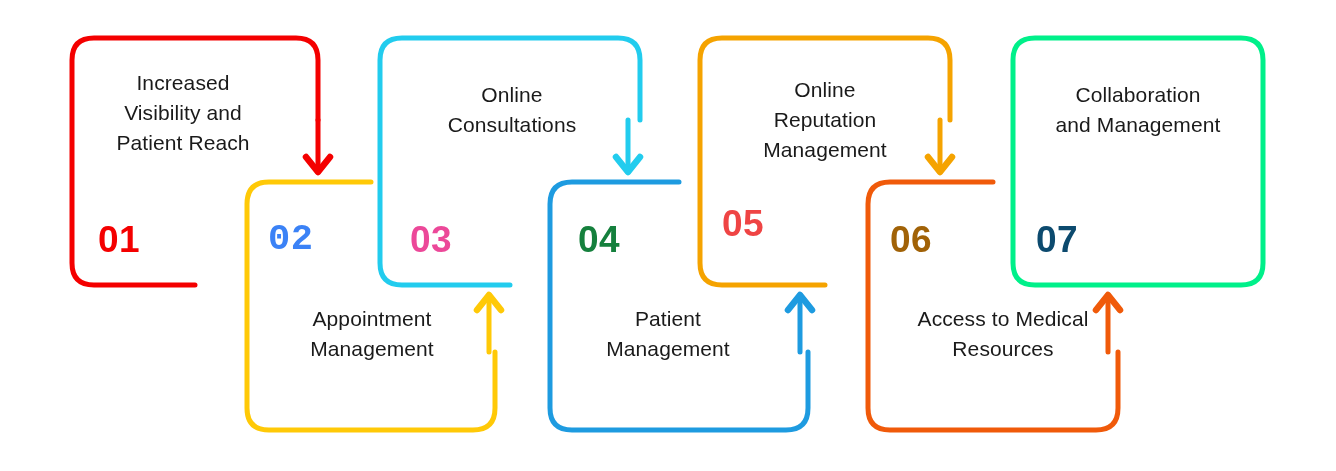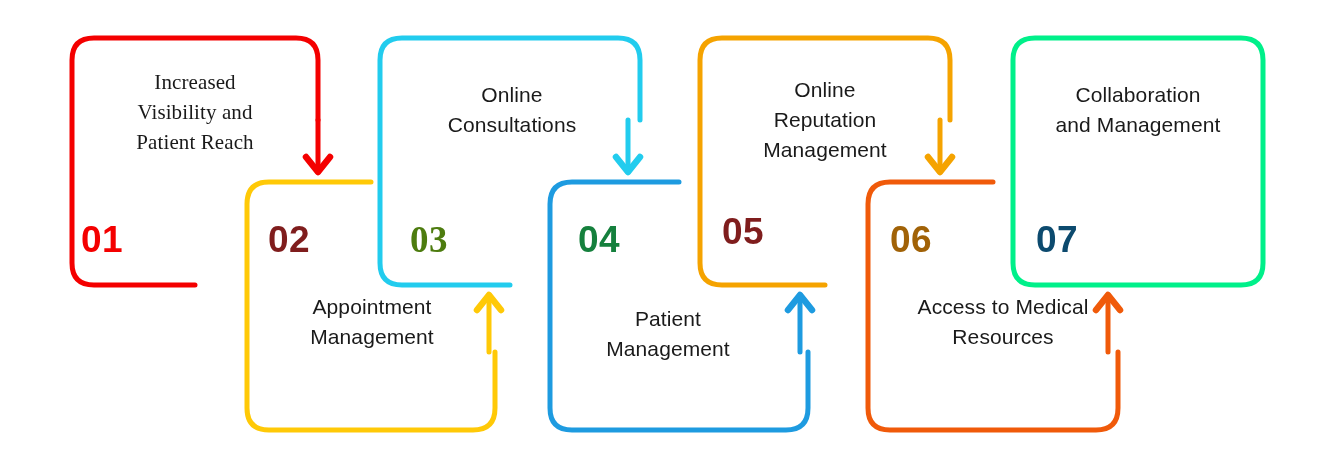--- a/index.html
+++ b/index.html
@@ -92,37 +92,37 @@
         <g>
           <line x1="1108" y1="352" x2="1108" y2="295" stroke="#F05A0A" stroke-width="5" stroke-linecap="round"></line>
           <path d="M 1096 310 L 1108 295 L 1120 310" fill="none" stroke="#F05A0A" stroke-width="6.5" stroke-linecap="round" stroke-linejoin="round"></path>
         </g>
       </g>
       <g>
         <path d="M 1035 38 H 1241 Q 1263 38 1263 60 V 263 Q 1263 285 1241 285 H 1035 Q 1013 285 1013 263 V 60 Q 1013 38 1035 38 Z" fill="none" stroke="#00F08A" stroke-width="5" stroke-linecap="round" stroke-linejoin="round"></path>
       </g>
     </svg>
   <div id="text-layer">
-      <div class="card-label" style="left: 78px; top: 68px; width: 234px; font-family: Liberation Serif, serif;">Increased
+      <div class="card-label" style="left: 66px; top: 68px; width: 234px;">Increased
 Visibility and
 Patient Reach</div>
-      <div class="card-number" style="left: 81px; top: 221px; color: rgb(244, 0, 0);">01</div>
-      <div class="card-label" style="left: 255px; top: 292px; width: 234px;">Appointment
+      <div class="card-number" style="left: 98px; top: 221px; color: rgb(244, 0, 0);">01</div>
+      <div class="card-label" style="left: 255px; top: 304px; width: 234px;">Appointment
 Management</div>
-      <div class="card-number" style="left: 268px; top: 221px; color: #7f1d1d;">02</div>
+      <div class="card-number" style="left: 268px; top: 221px; color: #3b82f6; font-family: Liberation Mono, monospace;">02</div>
       <div class="card-label" style="left: 390px; top: 80px; width: 244px;">Online
 Consultations</div>
-      <div class="card-number" style="left: 410px; top: 221px; color: #4d7c0f; font-family: Liberation Serif, serif;">03</div>
+      <div class="card-number" style="left: 410px; top: 221px; color: #ec4899;">03</div>
       <div class="card-label" style="left: 546px; top: 304px; width: 244px;">Patient
 Management</div>
       <div class="card-number" style="left: 578px; top: 221px; color: #15803d;">04</div>
       <div class="card-label" style="left: 706px; top: 75px; width: 238px;">Online
 Reputation
 Management</div>
-      <div class="card-number" style="left: 722px; top: 213px; color: #7f1d1d;">05</div>
-      <div class="card-label" style="left: 870px; top: 292px; width: 266px;">Access to Medical
+      <div class="card-number" style="left: 722px; top: 205px; color: #ef4444;">05</div>
+      <div class="card-label" style="left: 870px; top: 304px; width: 266px;">Access to Medical
 Resources</div>
       <div class="card-number" style="left: 890px; top: 221px; color: #a16207;">06</div>
       <div class="card-label" style="left: 1018px; top: 80px; width: 240px;">Collaboration
 and Management</div>
       <div class="card-number" style="left: 1036px; top: 221px; color: #0c4a6e;">07</div>
     </div>
 </div>
 
 </body></html>

